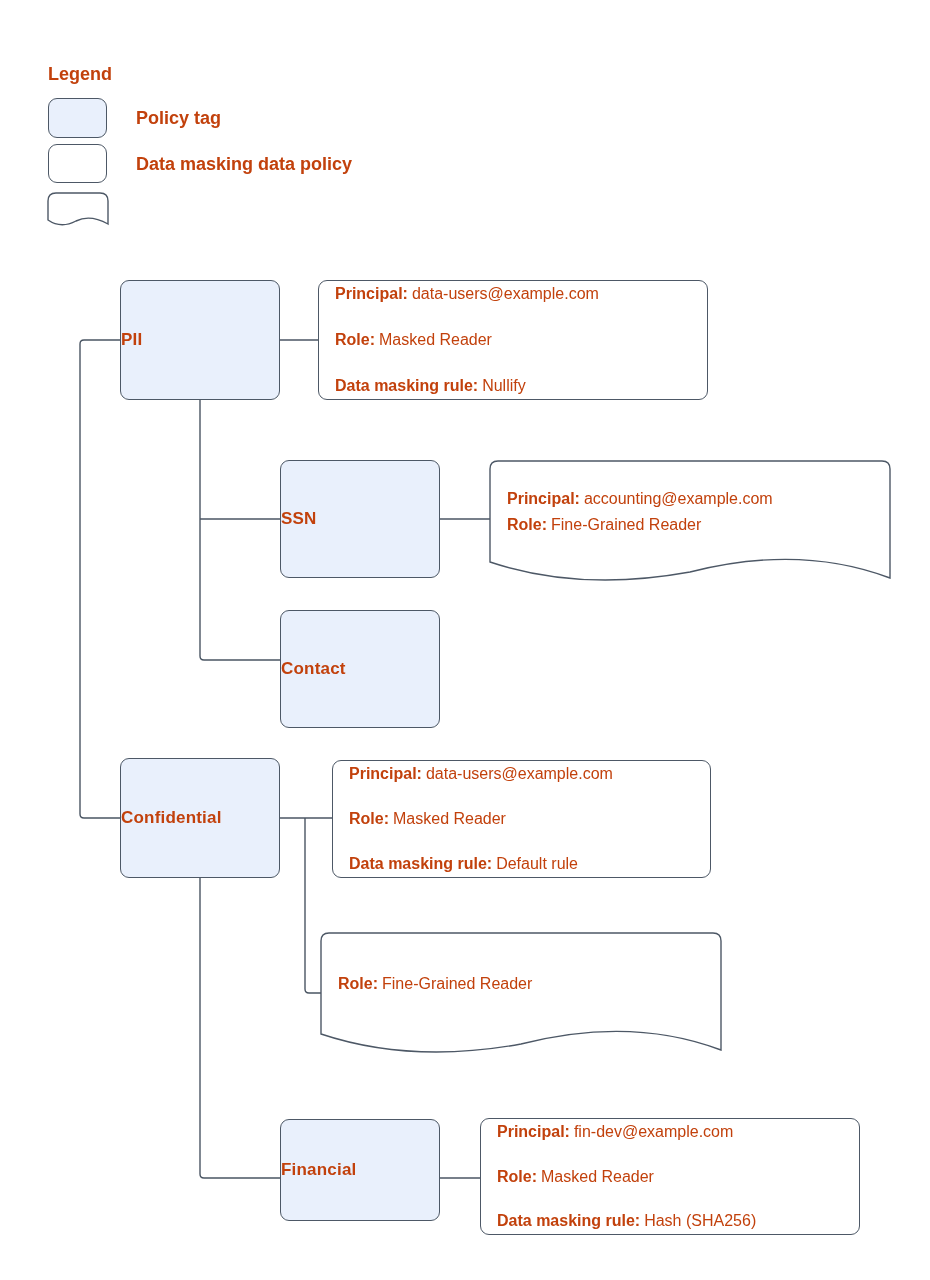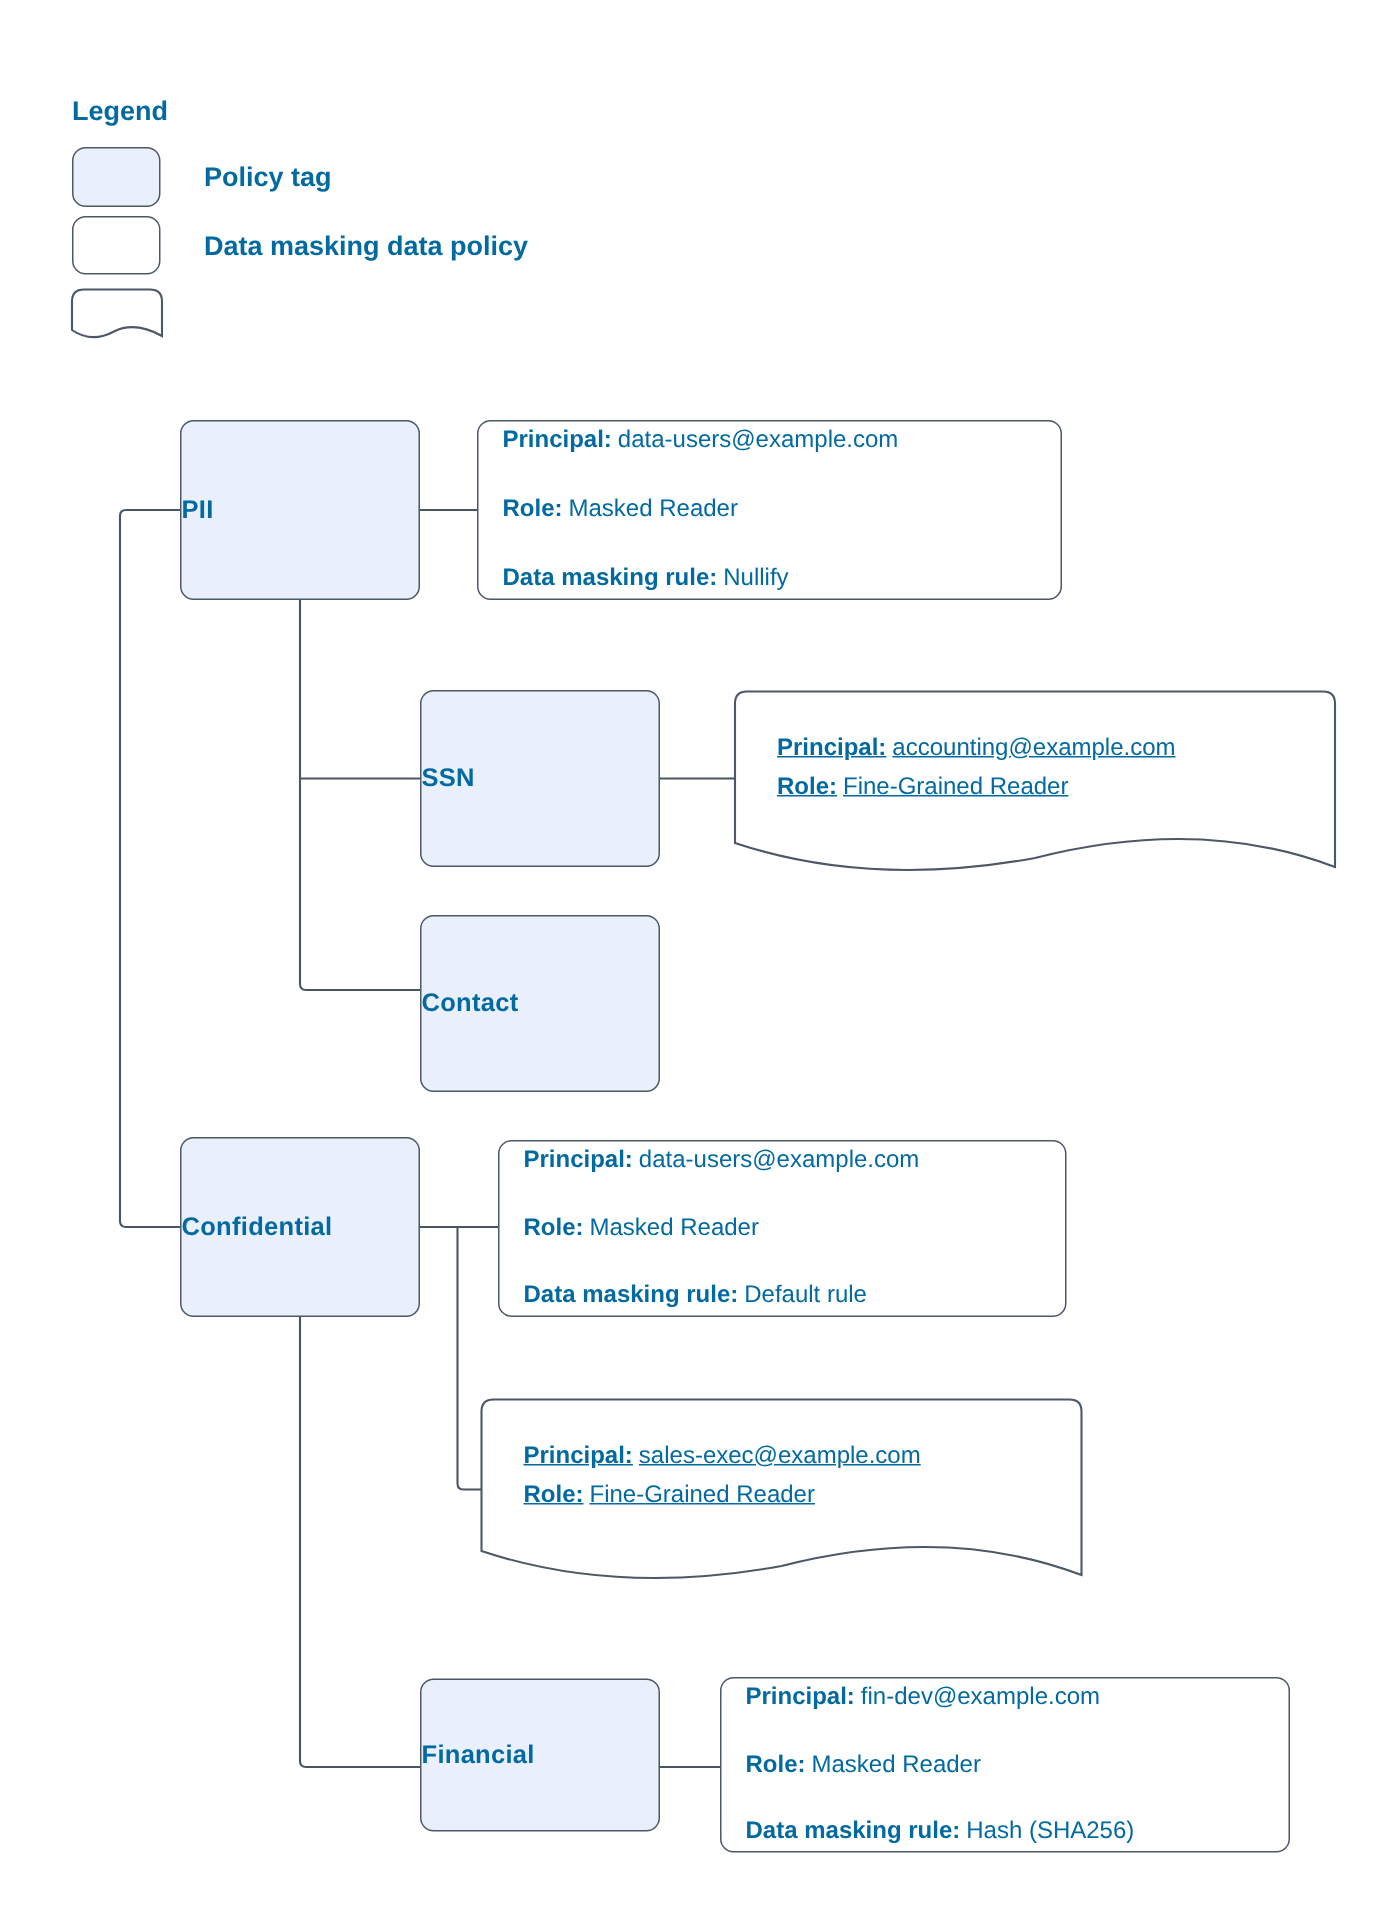--- a/index.html
+++ b/index.html
@@ -1,34 +1,33 @@
 <!DOCTYPE html>
 <html><head>
 <meta charset="utf-8">
 <style>
   html,body{margin:0;padding:0;background:#fff;}
   #canvas{
     position:relative;width:930px;height:1280px;background:#ffffff;
-    font-family:"Liberation Sans","DejaVu Sans",sans-serif;color:#0369a1;overflow:hidden;border-radius:22px;
+    font-family:"Liberation Sans","DejaVu Sans",sans-serif;color:#c2410c;overflow:hidden;border-radius:22px;
   }
   svg.layer{position:absolute;left:0;top:0;pointer-events:none;}
   .tag{
     position:absolute;box-sizing:border-box;background:#e9f0fc;border:1.4px solid #4d5866;
     border-radius:9px;display:flex;align-items:center;justify-content:flex-start;
     font-weight:bold;font-size:17px;letter-spacing:.2px;
   }
   .pbox{
     position:absolute;box-sizing:border-box;background:#ffffff;border:1.4px solid #4d5866;
     border-radius:9px;display:flex;flex-direction:column;justify-content:space-between;
     padding-left:16px;padding-right:6px;
   }
   .ptext{
     position:absolute;box-sizing:border-box;display:flex;flex-direction:column;justify-content:center;
-    padding-left:28px;
-    text-decoration:underline;
+    padding-left:17px;
   }
   .pline{font-size:16px;line-height:26px;white-space:nowrap;}
   .pl{font-weight:bold;}
   .pv{margin-left:4px;}
   .legend-title{position:absolute;left:48px;top:64px;font-size:18px;font-weight:bold;}
   .lswatch{position:absolute;box-sizing:border-box;width:59px;border:1.3px solid #4d5866;border-radius:9px;background:#fff;}
   .lswatch.blue{background:#e9f0fc;}
   .llabel{position:absolute;left:136px;font-size:18px;font-weight:bold;white-space:nowrap;}
 </style>
 </head>
@@ -94,17 +93,16 @@
     <div class="pline"><span class="pl">Role:</span><span class="pv">Masked Reader</span></div>
     <div class="pline"><span class="pl">Data masking rule:</span><span class="pv">Hash (SHA256)</span></div>
   </div>
 
   <div class="ptext" style="left:490px;top:461px;width:390px;height:101px">
     <div class="pline"><span class="pl">Principal:</span><span class="pv">accounting@example.com</span></div>
     <div class="pline"><span class="pl">Role:</span><span class="pv">Fine-Grained Reader</span></div>
   </div>
 
   <div class="ptext" style="left:321px;top:933px;width:390px;height:101px">
-    <div class="pline"><span class="pl">Principal:</span><span class="pv">sales-exec@example.com</span></div>
     <div class="pline"><span class="pl">Role:</span><span class="pv">Fine-Grained Reader</span></div>
   </div>
 
 </div>
 
 </body></html>

